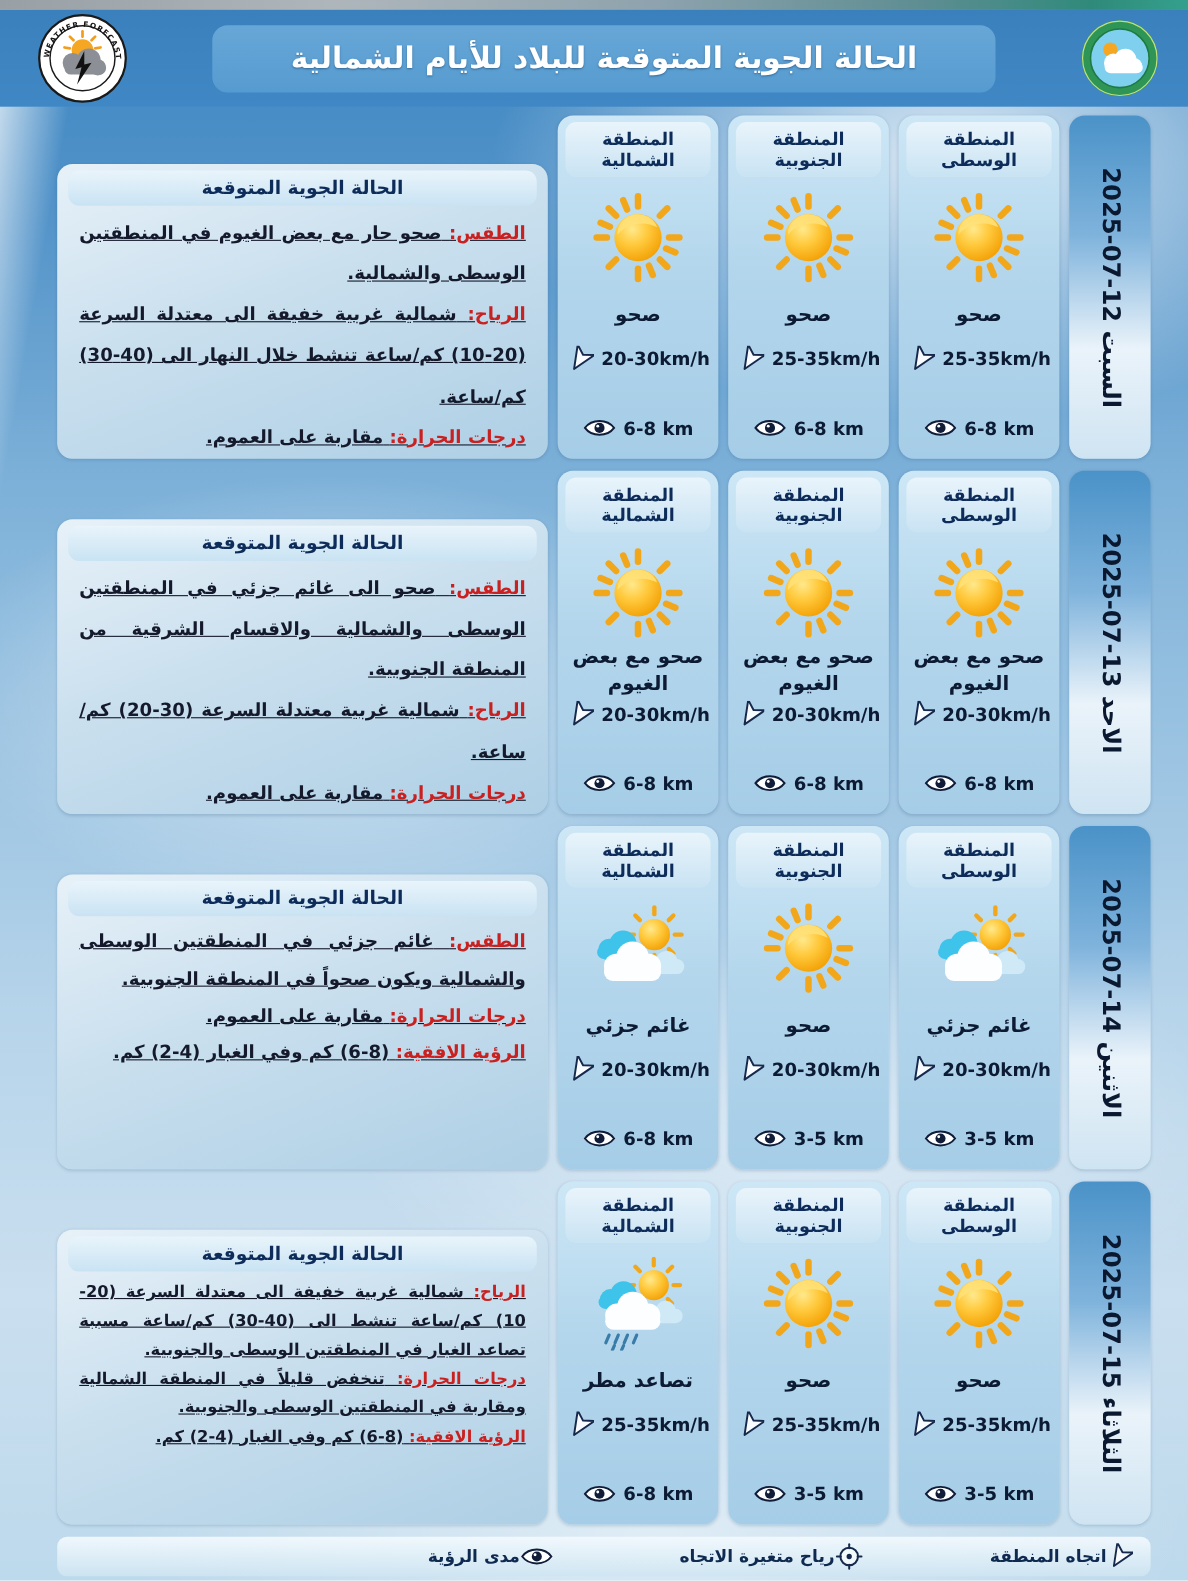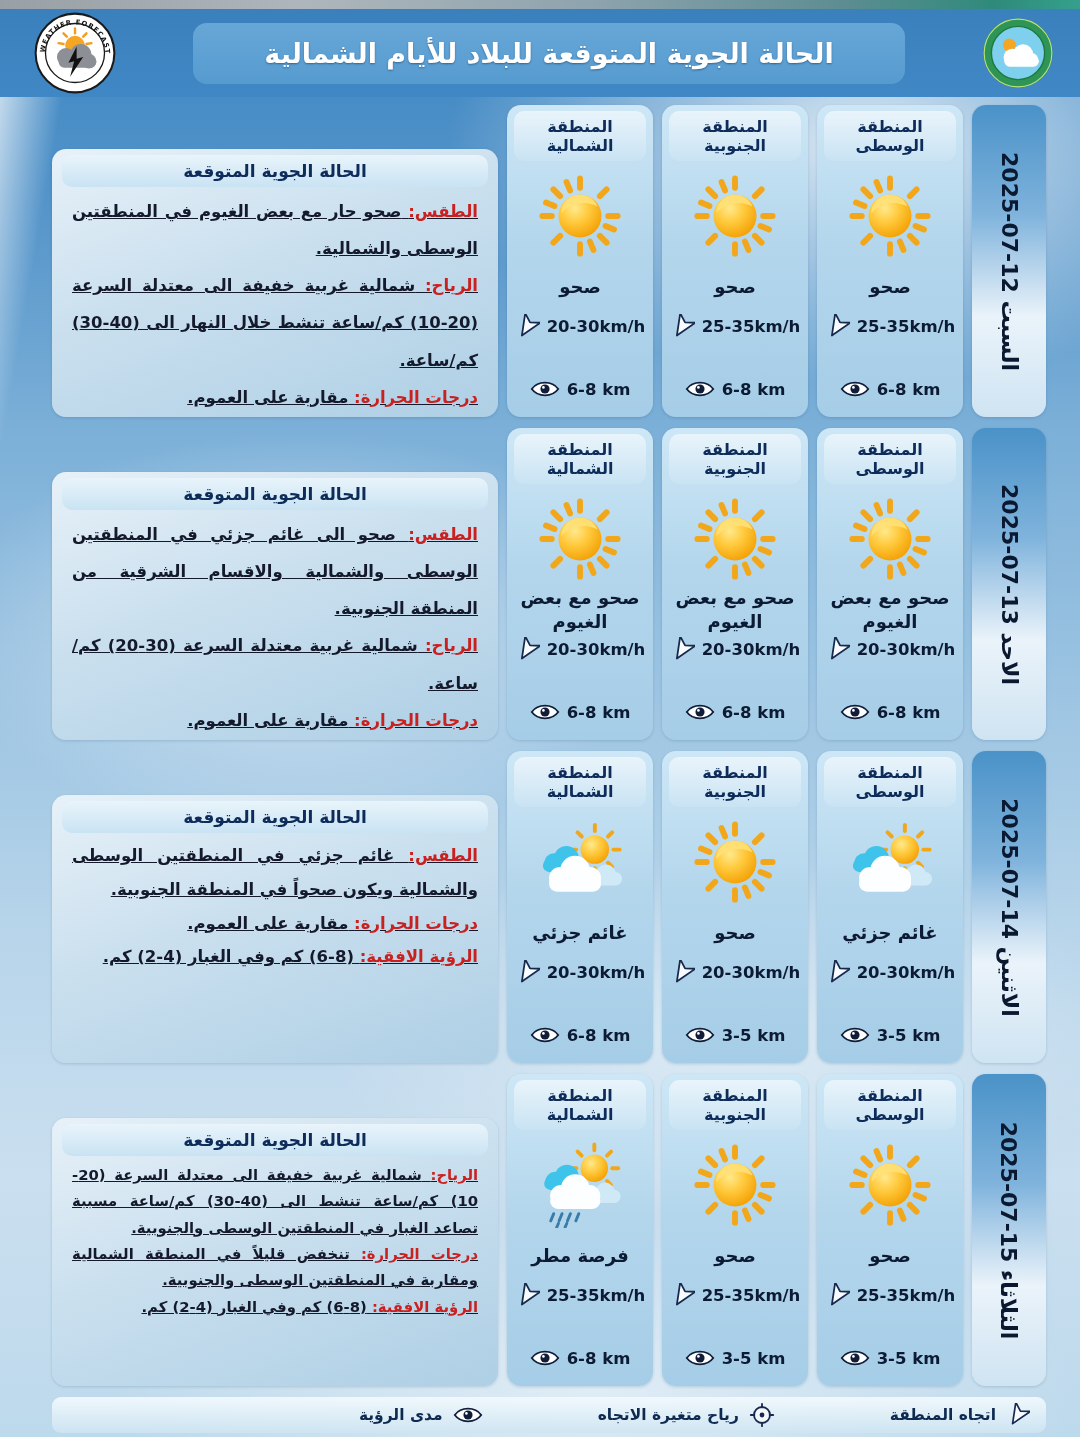--- a/index.html
+++ b/index.html
@@ -53,21 +53,21 @@
     font-size:16.5px;line-height:2.25;overflow:hidden;}
   .f-item{margin:0;text-decoration:underline;}
   .f-label{color:#c92020;}
   .day-row:nth-child(4) .forecast-body{font-size:14.8px;line-height:1.78;}
   .day-row:nth-child(3) .forecast-body{line-height:2.05;}
   
   .legend{margin:8px 34px 0 52px;height:36px;border-radius:9px;
     background:linear-gradient(180deg,rgba(242,249,253,.95),rgba(206,229,242,.88));
     display:flex;direction:rtl;align-items:center;gap:115px;padding:0 16px;
     color:#0e2a50;font-size:15.5px;}
-  .legend-item{display:flex;align-items:center;gap:10px;}
+  .legend-item{display:flex;align-items:center;gap:0;}
   .hidden-defs{position:absolute;width:0;height:0;overflow:hidden;}
 </style>
 </head>
 <body>
 
 <svg class="hidden-defs" xmlns="http://www.w3.org/2000/svg">
   <defs>
     <radialGradient id="sungrad" cx="38%" cy="32%" r="75%">
       <stop offset="0%" stop-color="#ffe98c"></stop>
       <stop offset="45%" stop-color="#ffc93c"></stop>
@@ -507,21 +507,21 @@
       <span class="m-val">3-5 km</span>
     </div>
   </article>
         <article class="region-card card">
     <div class="card-header region-name">المنطقة الشمالية</div>
     <div class="w-icon">
       <svg class="cond-svg">
               <use href="#icon-sun-rain"></use>
             </svg>
     </div>
-    <div class="condition">فرصة مطر</div>
+    <div class="condition">تصاعد مطر</div>
     <div class="metric wind">
       <svg class="m-icon" width="25" height="25">
               <use href="#icon-wind-arrow"></use>
             </svg>
       <span class="m-val">25-35km/h</span>
     </div>
     <div class="metric vis">
       <svg class="m-icon" width="30" height="20">
               <use href="#icon-eye"></use>
             </svg>

